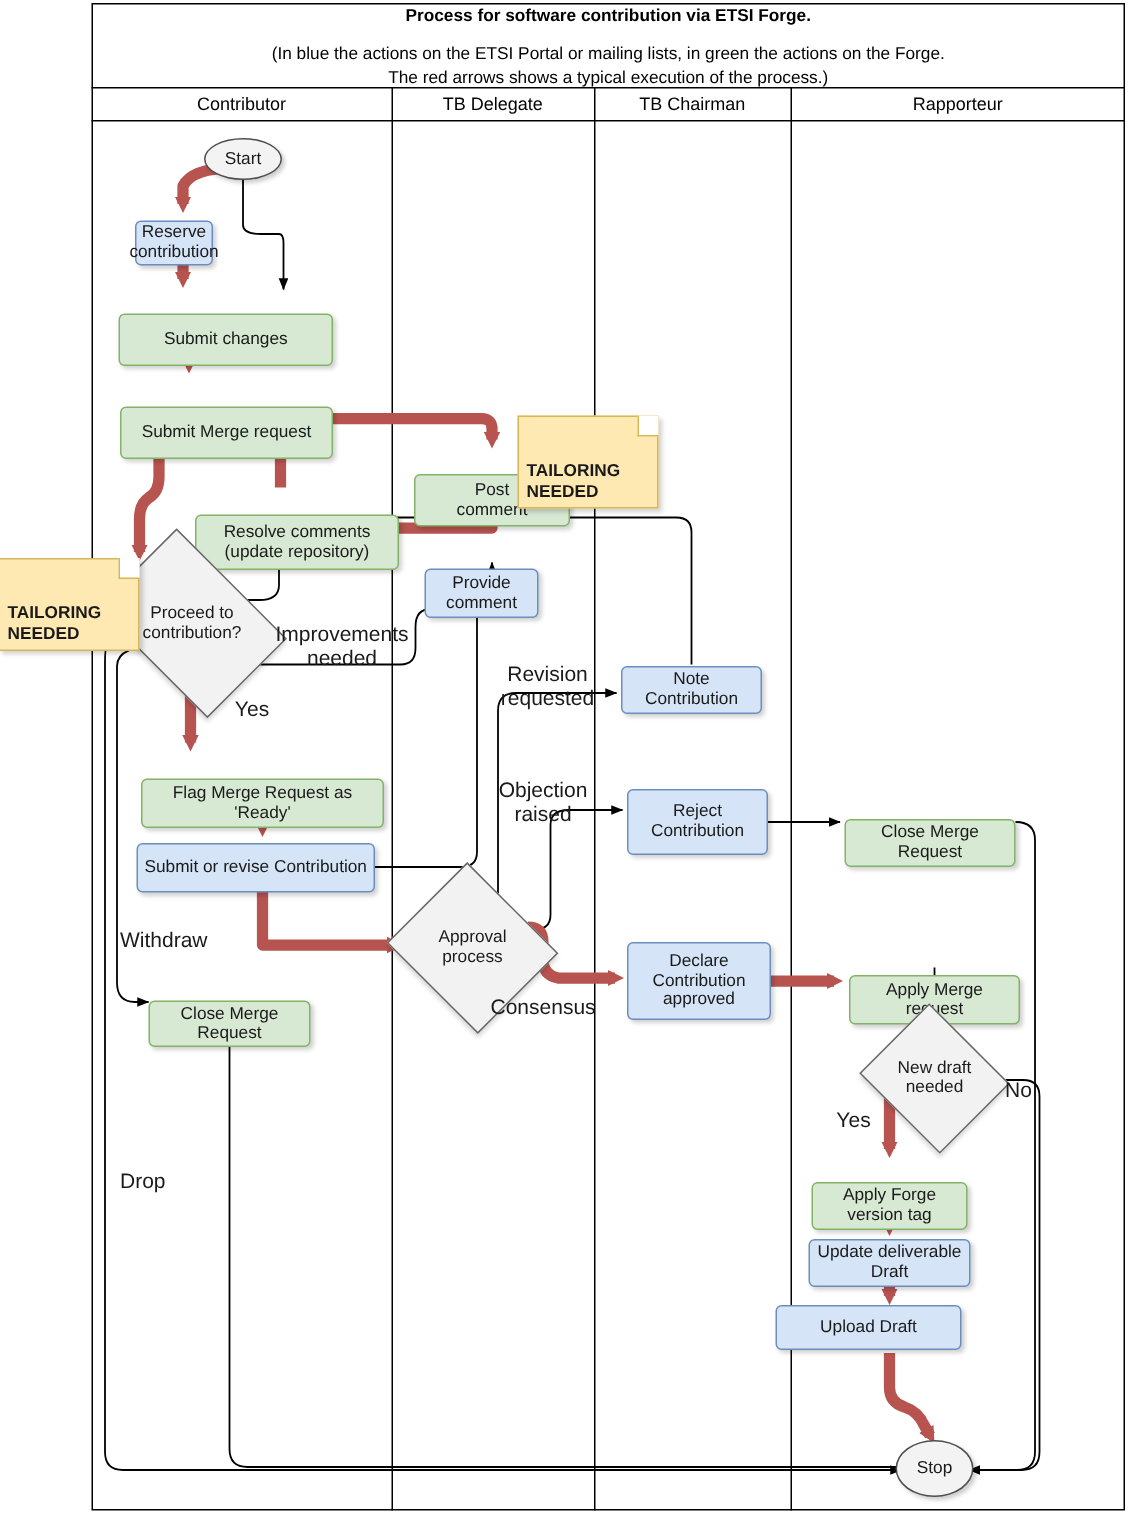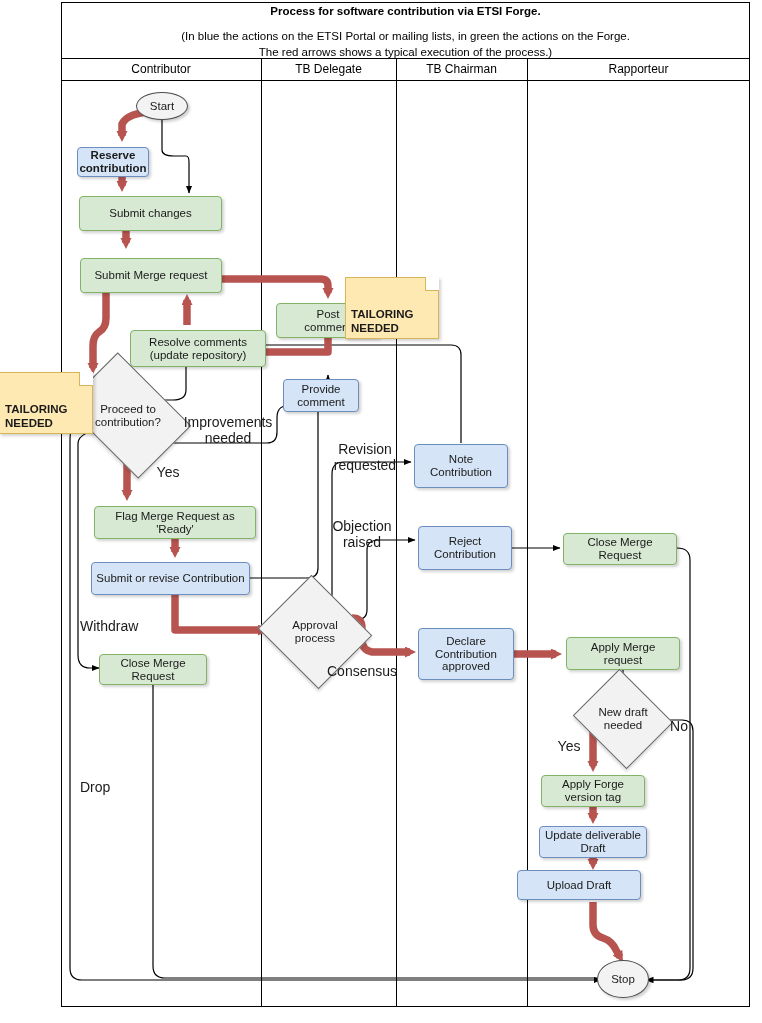--- a/index.html
+++ b/index.html
@@ -5,21 +5,21 @@
   html,body{margin:0;padding:0;background:#ffffff;}
   body{font-family:"Liberation Sans", sans-serif;}
   #root{position:relative;width:762px;height:1023px;overflow:hidden;background:#fff;}
   #svg{position:absolute;left:0;top:0;width:762px;height:1023px;}
 
   .node{position:absolute;box-sizing:border-box;display:flex;align-items:center;
         justify-content:center;text-align:center;line-height:1.12;
         font-size:11.5px;color:#1a1a1a;border-radius:4px;
         box-shadow:2px 2px 3px rgba(0,0,0,0.18);}
   .blue{background:#d5e4f6;border:1.2px solid #6c8ebf;}
-  .green{background:#d7e8d3;border:1.2px solid #82b366;}
+  .green{background:#d7e8d3;border:1.2px solid #82b366;margin-top:13px;}
 
   .terminator{position:absolute;box-sizing:border-box;display:flex;align-items:center;
       justify-content:center;background:#f3f3f3;border:1.2px solid #4d4d4d;
       border-radius:50%;font-size:11.5px;color:#1a1a1a;
       box-shadow:2px 2px 3px rgba(0,0,0,0.2);}
 
   .diamond{position:absolute;display:flex;align-items:center;justify-content:center;
       text-align:center;font-size:11.5px;color:#1a1a1a;line-height:1.12;}
   .diamond .dbg{position:absolute;left:0;top:0;width:100%;height:100%;
       background:#f2f2f2;border:1.2px solid #666;
@@ -144,21 +144,21 @@
       <path d="M593,806 L593,818" marker-end="url(#ar)"></path>
 
       <path d="M593,858 L593,864" marker-end="url(#ar)"></path>
 
       <path d="M593,902 L593,925 Q593,935 603,938 Q612,941 616,950 L620,957" marker-end="url(#ar)"></path>
     </g>
   </svg>
 
   <div class="terminator" style="left:136px;top:92px;width:52px;height:28px;">Start</div>
 
-  <div class="node blue" style="left:77px;top:147px;width:72px;height:30px;white-space:pre-line;font-weight:bold;">Reserve
+  <div class="node blue" style="left:90px;top:147px;width:52px;height:30px;white-space:pre-line;">Reserve
 contribution</div>
 
   <div class="node green" style="left:79px;top:196px;width:143px;height:35px;white-space:pre-line;">Submit changes</div>
 
   <div class="node green" style="left:80px;top:258px;width:142px;height:35px;white-space:pre-line;">Submit Merge request</div>
 
   <div class="node green" style="left:276px;top:303px;width:104px;height:35px;white-space:pre-line;">Post
 comment</div>
 
   <div class="node green" style="left:130px;top:330px;width:136px;height:37px;white-space:pre-line;">Resolve comments
@@ -166,21 +166,21 @@
 
   <div class="node blue" style="left:283px;top:379px;width:76px;height:33px;white-space:pre-line;">Provide
 comment</div>
 
   <div class="diamond" style="left:76px;top:378px;width:104px;height:75px;">
     <span class="dbg"></span>
     <span class="dtx" style="white-space:pre-line;">Proceed to
 contribution?</span>
   </div>
 
-  <div class="node blue" style="left:414px;top:444px;width:94px;height:44px;white-space:pre-line;">Note
+  <div class="node blue" style="left:414px;top:444px;width:94px;height:32px;white-space:pre-line;">Note
 Contribution</div>
 
   <div class="node green" style="left:94px;top:506px;width:162px;height:33px;white-space:pre-line;">Flag Merge Request as
 'Ready'</div>
 
   <div class="node blue" style="left:91px;top:562px;width:159px;height:33px;white-space:pre-line;">Submit or revise Contribution</div>
 
   <div class="node blue" style="left:418px;top:526px;width:94px;height:44px;white-space:pre-line;">Reject
 Contribution</div>
 

